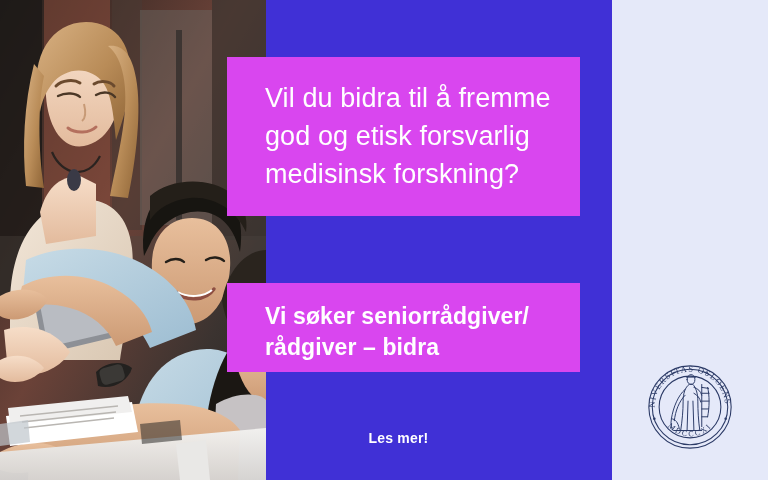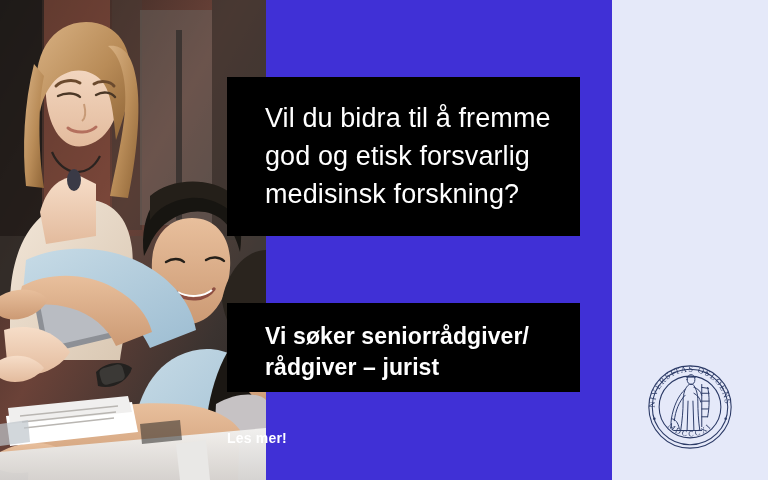--- a/index.html
+++ b/index.html
@@ -38,23 +38,22 @@
   .light-panel {
     position: absolute;
     left: 612px; top: 0;
     width: 156px; height: 480px;
     background: #e5e9f9;
   }
 
   
   .callout {
     position: absolute;
-    background: #000000;
+    background: #d946ef;
     box-sizing: border-box;
-    margin-top: 20px;
   }
   .callout-1 {
     left: 227px; top: 57px;
     width: 353px; height: 159px;
     padding: 22px 24px 0 38px;
   }
   .callout-2 {
     left: 227px; top: 283px;
     width: 353px; height: 89px;
     padding: 18px 24px 0 38px;
@@ -74,21 +73,21 @@
     font-weight: bold;
     letter-spacing: 0.1px;
     white-space: pre-line;
   }
 
   
   .cta {
     position: absolute;
     left: 227px; top: 430px;
     width: 353px;
-    text-align: left;
+    text-align: center;
     padding-right: 10px;
     box-sizing: border-box;
     color: #ffffff;
     font-size: 14px;
     font-weight: bold;
     letter-spacing: 0.2px;
   }
 
   
   .rek-logo {
@@ -248,21 +247,21 @@
   <div class="light-panel"></div>
 
   <div class="callout callout-1">
     <div class="headline">Vil du bidra til å fremme
 god og etisk forsvarlig
 medisinsk forskning?</div>
   </div>
 
   <div class="callout callout-2">
     <div class="headline-bold">Vi søker seniorrådgiver/
-rådgiver – jurist</div>
+rådgiver – bidra</div>
   </div>
 
   <div class="cta">Les mer!</div>
 
 
   <div class="uio-seal">
     <svg viewBox="0 0 100 100" xmlns="http://www.w3.org/2000/svg">
       <defs>
         <path id="arcTop" d="M14,50 A36,36 0 0 1 86,50" fill="none"></path>
         <path id="arcBottom" d="M20,50 A30,30 0 0 0 80,50" fill="none"></path>

